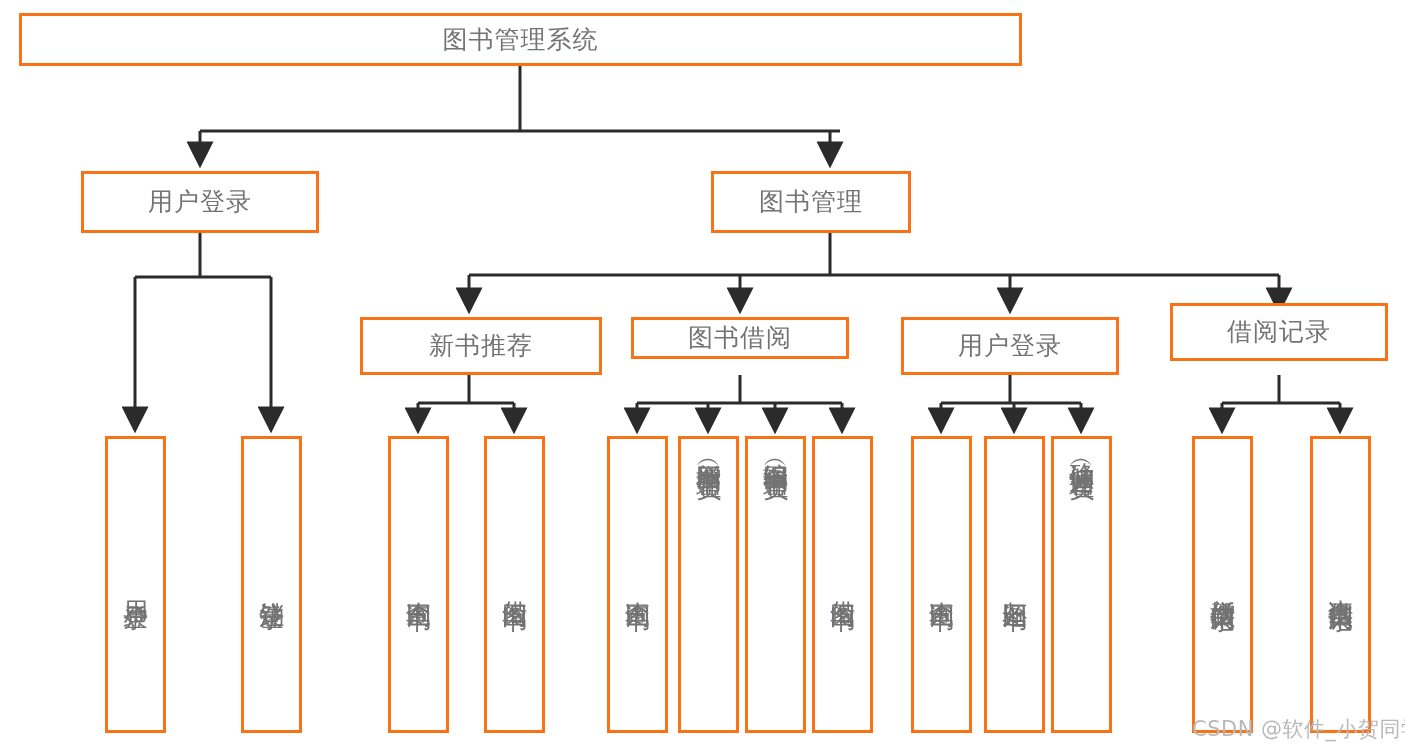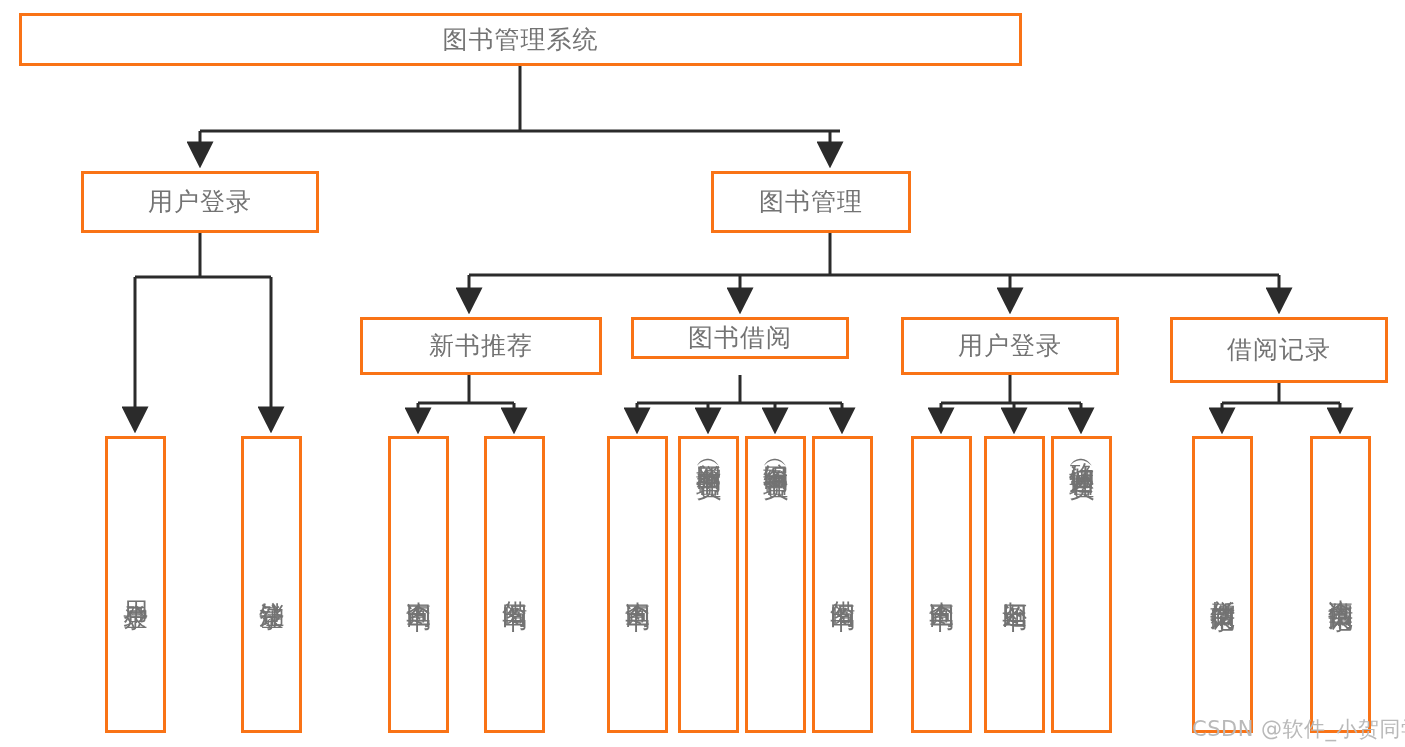--- a/index.html
+++ b/index.html
@@ -144,21 +144,21 @@
 
   <div class="node-box node-h" id="node-l3-0" style="left: 360px; top: 317px; width: 242px; height: 58px;">
     <span>新书推荐</span>
   </div>
   <div class="node-box node-h" id="node-l3-1" style="left: 631px; top: 317px; width: 218px; height: 42px;">
     <span>图书借阅</span>
   </div>
   <div class="node-box node-h" id="node-l3-2" style="left: 901px; top: 317px; width: 218px; height: 58px;">
     <span>用户登录</span>
   </div>
-  <div class="node-box node-h" id="node-l3-3" style="left: 1170px; top: 317px; width: 218px; height: 66px;">
+  <div class="node-box node-h" id="node-l3-3" style="left: 1170px; top: 303px; width: 218px; height: 58px;">
     <span>借阅记录</span>
   </div>
 
   <div class="node-box leaf" id="leaf-0" style="left: 105px; top: 436px; width: 61px; height: 297px;">
     <span class="node-v">用户登录</span>
   </div>
   <div class="node-box leaf" id="leaf-1" style="left: 241px; top: 436px; width: 61px; height: 297px;">
     <span class="node-v">注销登录</span>
   </div>
   <div class="node-box leaf" id="leaf-2" style="left: 388px; top: 436px; width: 61px; height: 297px;">

